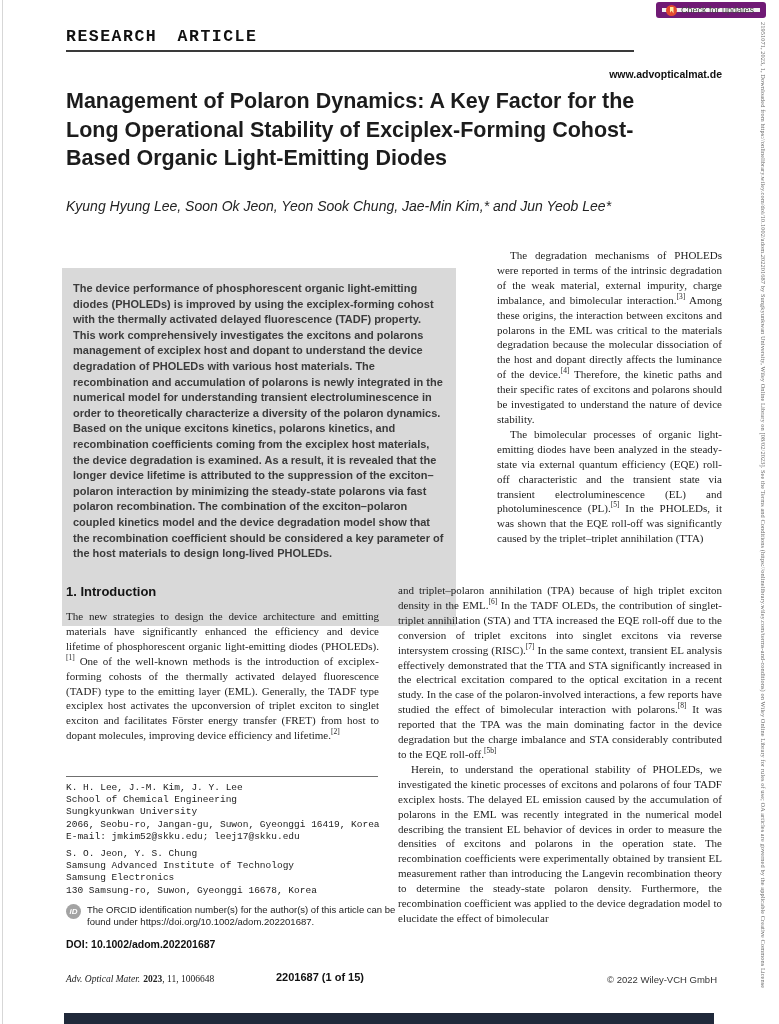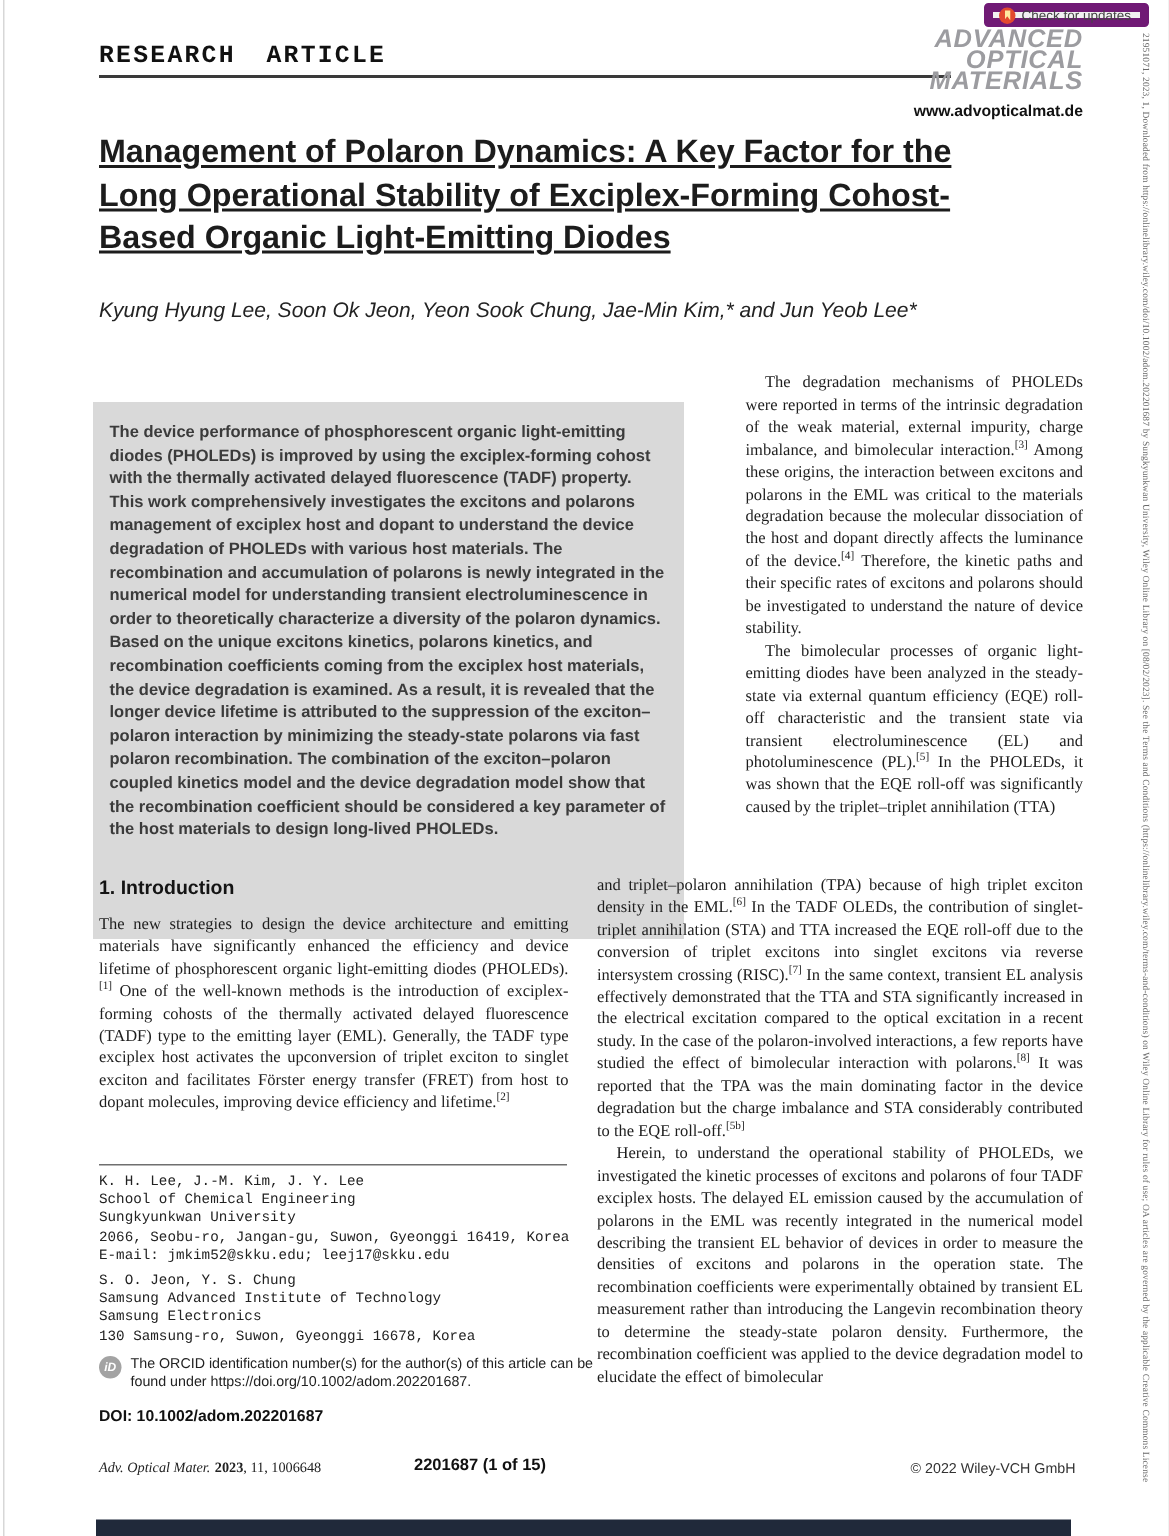--- a/index.html
+++ b/index.html
@@ -35,21 +35,21 @@
   }
   .website {
     position:absolute; left:540px; top:68px; width:182px; text-align:right;
     font:bold 10.5px "Liberation Sans", sans-serif; color:#111; cursor:pointer;
   }
 
   
   .title {
     position:absolute; left:66px; top:87px; width:680px;
     font-family:"Liberation Sans", sans-serif; font-weight:bold; font-size:21.5px;
-    line-height:28.5px; color:#1c1c1c;text-decoration:underline;
+    line-height:28.5px; color:#1c1c1c;
   }
   .title div { white-space:nowrap; }
   .authors {
     position:absolute; left:66px; top:198px; width:650px;
     font:italic 14px "Liberation Sans", sans-serif; color:#232323;
   }
 
   
   .abstract-box {
     position:absolute; left:62px; top:268px; width:394px; height:358px;
@@ -115,25 +115,20 @@
   <div class="badge">
     <span class="badge-icon">
         <span class="bm"></span>
       </span>
     <span class="badge-label">Check for updates</span>
   </div>
 
   <div class="section-label">RESEARCH ARTICLE</div>
   <div class="header-rule"></div>
 
-  <div class="logo">
-    <div>ADVANCED</div>
-    <div>OPTICAL</div>
-    <div>MATERIALS</div>
-  </div>
   <div class="website">www.advopticalmat.de</div>
 
   <div class="title">
     <div>Management of Polaron Dynamics: A Key Factor for the</div>
     <div>Long Operational Stability of Exciplex-Forming Cohost-</div>
     <div>Based Organic Light-Emitting Diodes</div>
   </div>
 
   <div class="authors">Kyung Hyung Lee, Soon Ok Jeon, Yeon Sook Chung, Jae-Min Kim,* and Jun Yeob Lee*</div>
 

